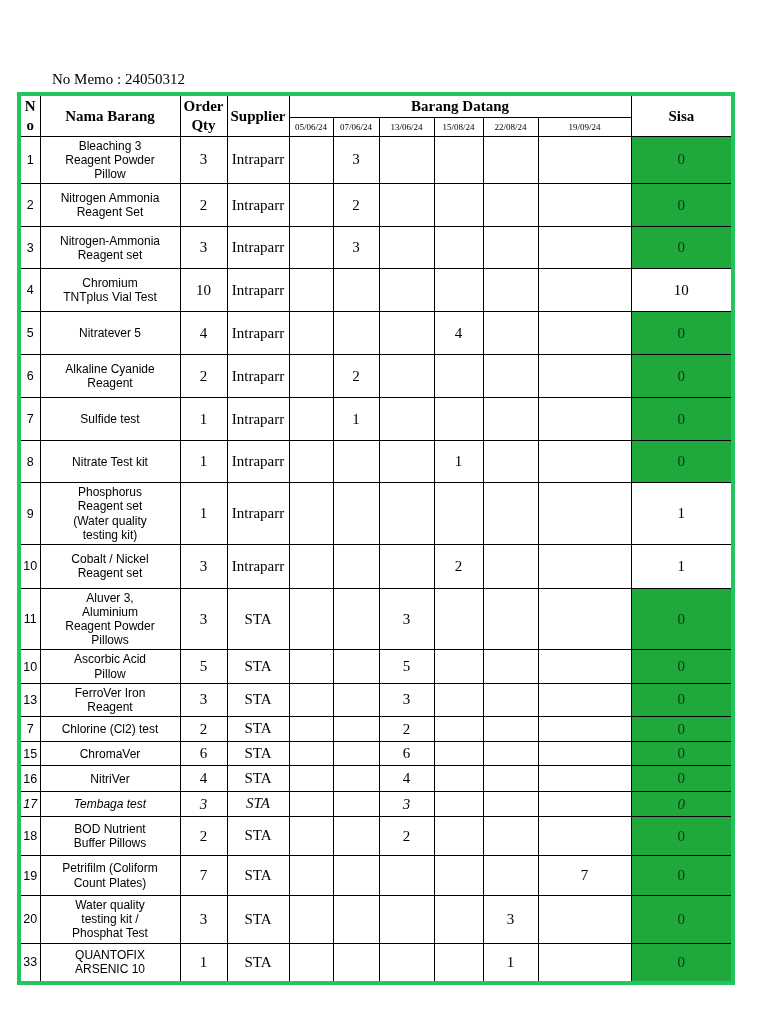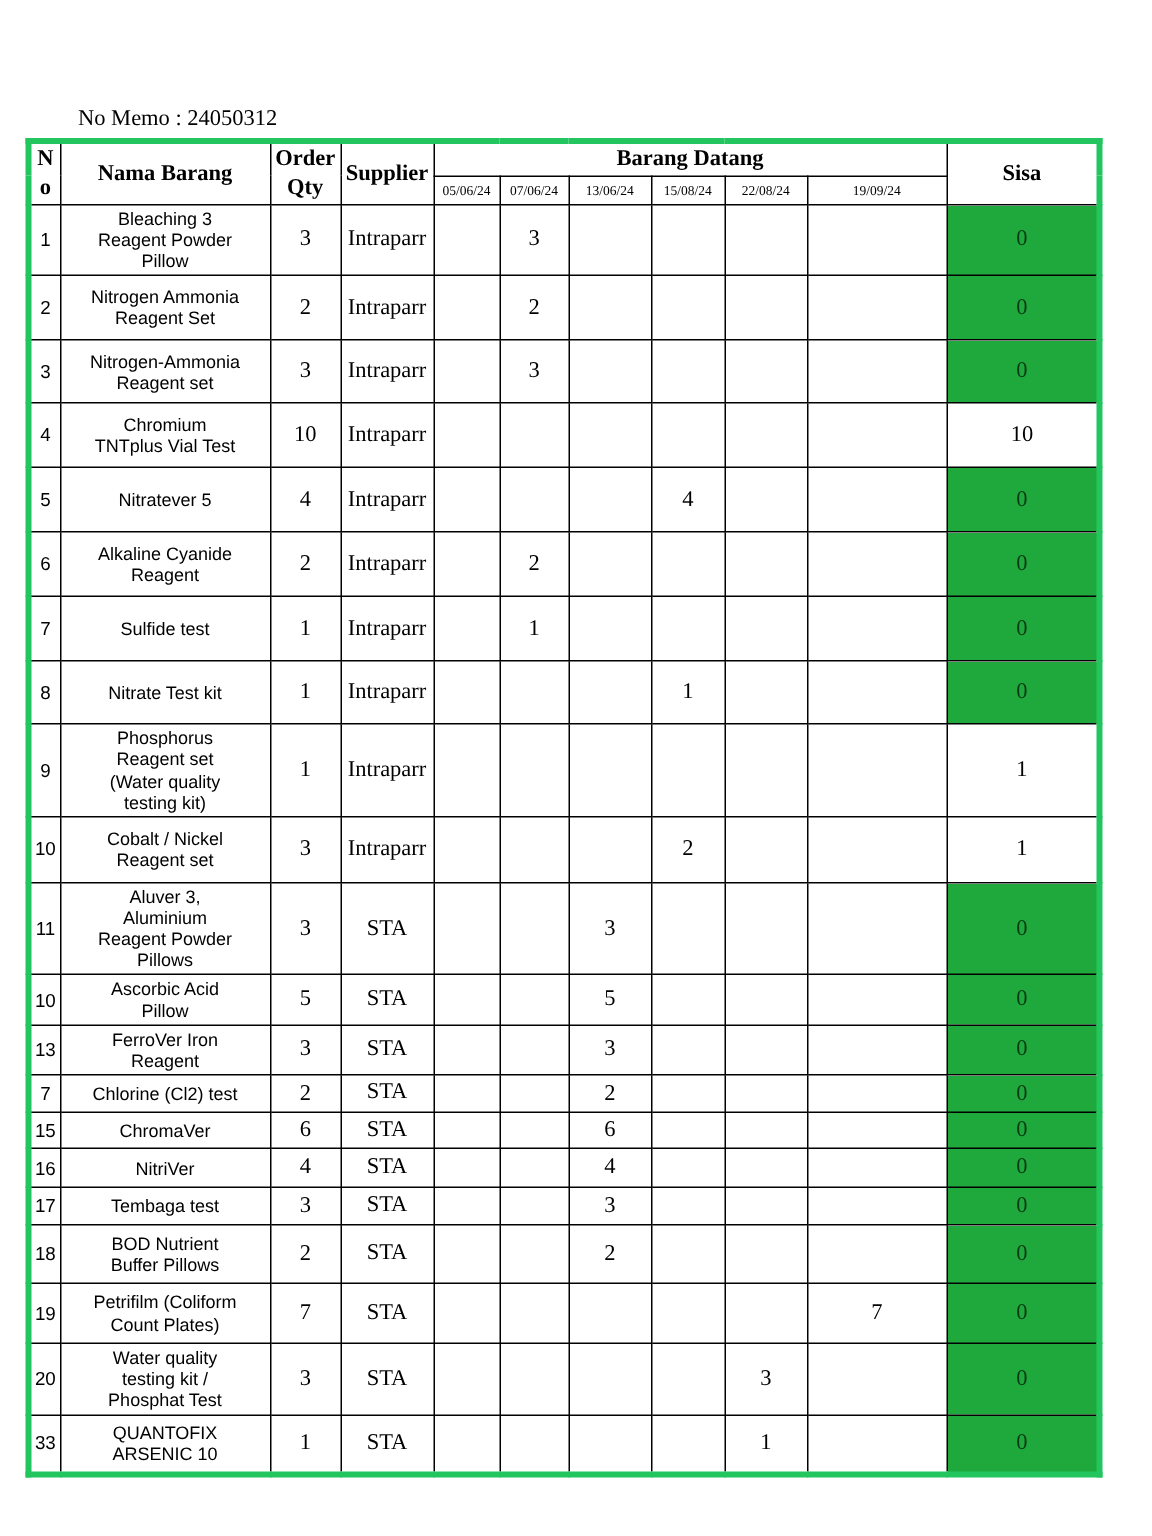--- a/index.html
+++ b/index.html
@@ -315,21 +315,21 @@
         <td class="qty">4</td>
         <td class="sup">STA</td>
         <td class="dateval"></td>
         <td class="dateval"></td>
         <td class="dateval">4</td>
         <td class="dateval"></td>
         <td class="dateval"></td>
         <td class="dateval"></td>
         <td class="sisa" style="background: rgb(31, 168, 60); color: rgb(11, 58, 21);">0</td>
       </tr>
-      <tr style="height: 25px;">
+      <tr style="height: 25px; font-style: italic;">
         <td class="num">17</td>
         <td class="name">Tembaga test</td>
         <td class="qty">3</td>
         <td class="sup">STA</td>
         <td class="dateval"></td>
         <td class="dateval"></td>
         <td class="dateval">3</td>
         <td class="dateval"></td>
         <td class="dateval"></td>
         <td class="dateval"></td>

